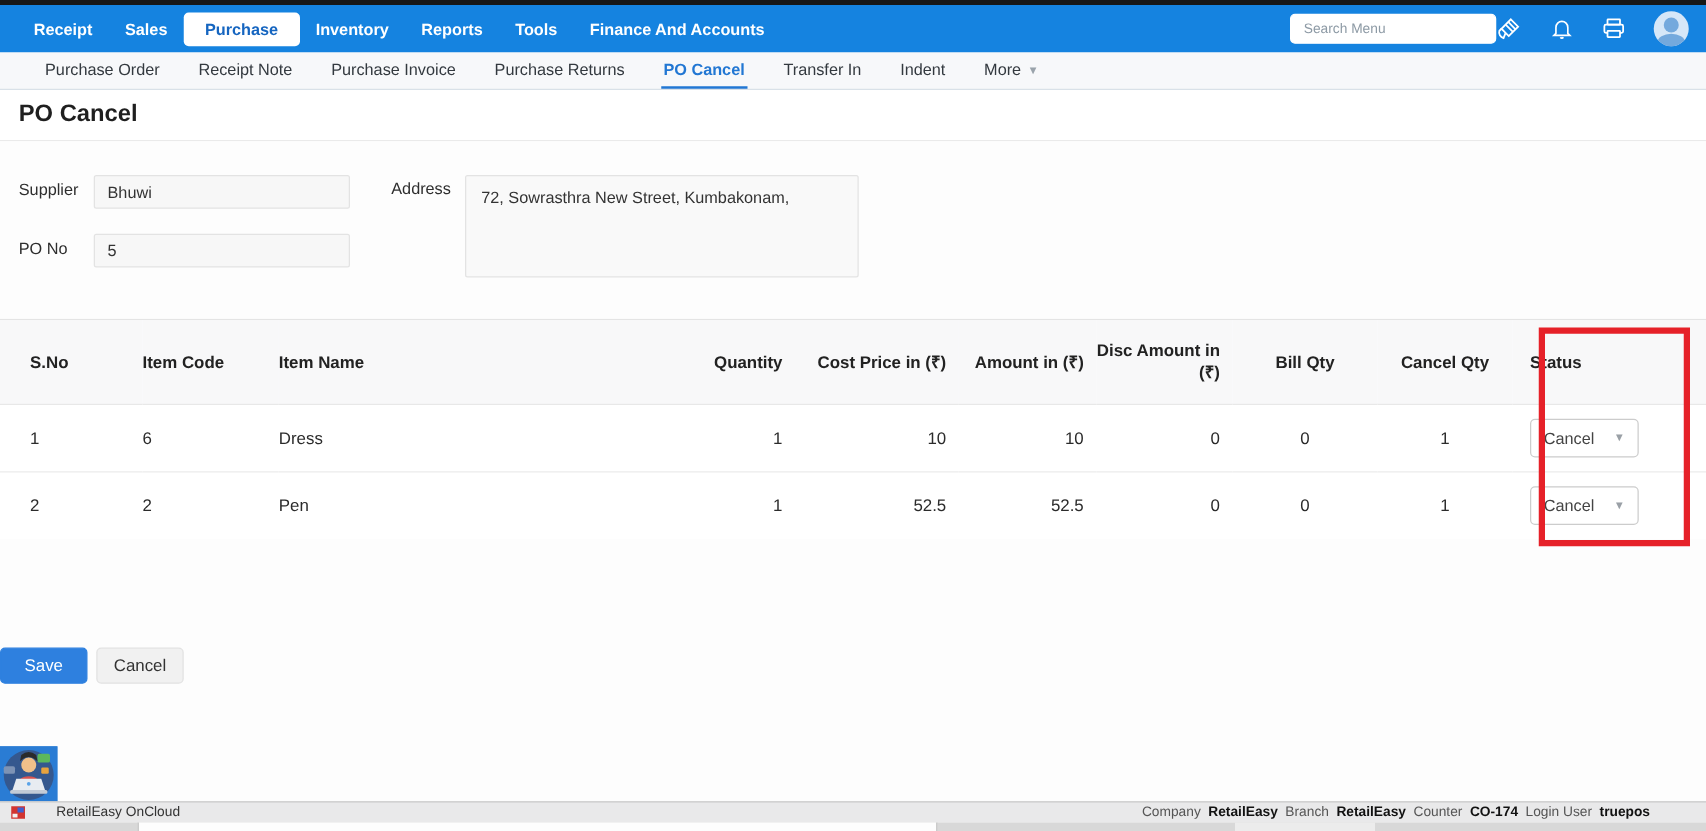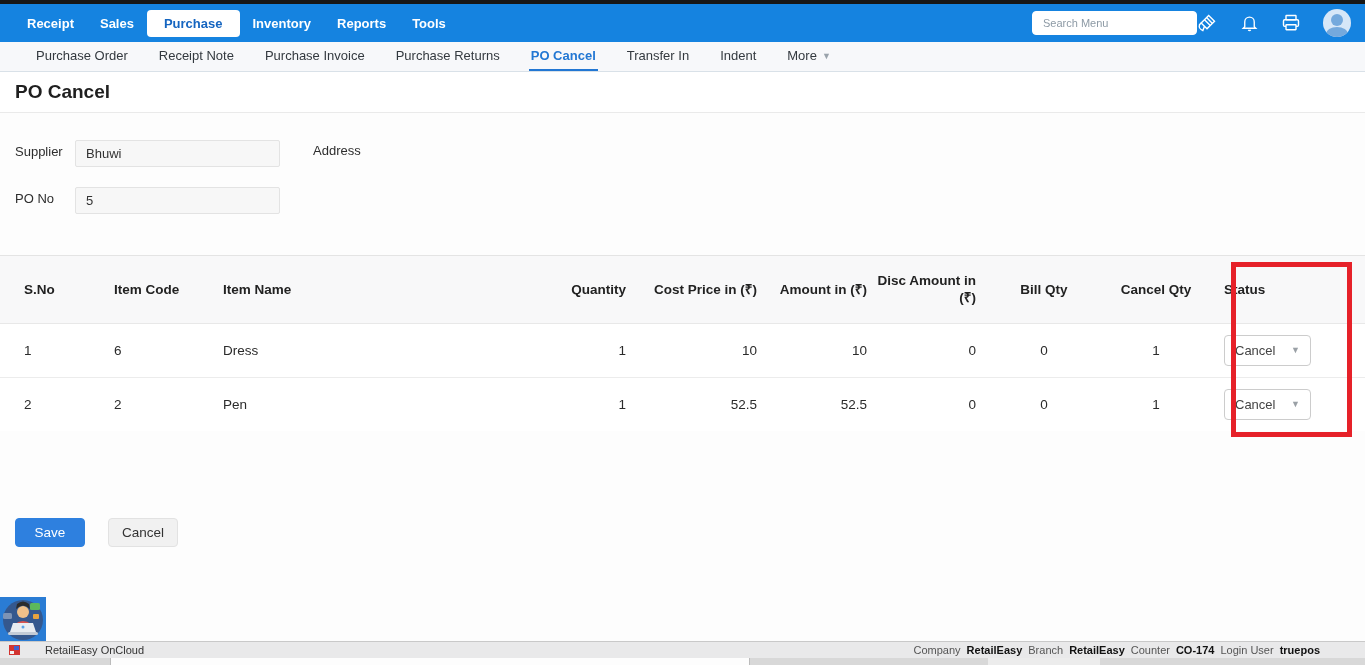--- a/index.html
+++ b/index.html
@@ -49,21 +49,21 @@
   .po-table tbody tr.sep { border-bottom:1px solid #ececec; }
   .po-table td { font-size:13.5px; color:#2b2b2b; vertical-align:middle; }
   .al { text-align:left; } .ar { text-align:right; padding-right:10px; } .ac { text-align:center; }
   .c-first { padding-left:24px; text-align:left; }
   .c-status { padding-left:14px; text-align:left; }
   .status-select { display:inline-flex; width:87px; height:31px; border:1px solid #ccc; border-radius:4px; background:#fff; align-items:center; justify-content:space-between; padding:0 10px; font-size:13px; color:#444; cursor:pointer; }
   .status-select .sel-caret { font-size:9px; color:#9aa0a6; }
   
   .red-highlight { position:absolute; left:1231px; top:262px; width:121px; height:175px; border:5px solid #e62129; z-index:5; pointer-events:none; }
   
-  .actions { margin-top:87px; padding-left:15px; display:flex; gap:23px; }
+  .actions { margin-top:87px; padding-left:0; display:flex; gap:7px; }
   .btn { height:29px; min-width:70px; border-radius:4px; font-size:13.5px; font-family:"Liberation Sans",sans-serif; cursor:pointer; }
   .btn-save { background:#2e80df; border:1px solid #2e80df; color:#fff; }
   .btn-cancel { background:#f1f1f1; border:1px solid #e2e2e2; color:#333; }
   
   .chat-widget { position:absolute; left:0; top:597px; width:46px; height:45px; background:#2a7cd4; cursor:pointer; }
   
   .footer { position:absolute; left:0; top:641px; width:1365px; height:17px; background:#e9e9ea; border-top:1px solid #c9c9c9; display:flex; align-items:center; padding:0 45px 0 8px; font-size:11px; color:#333; }
   .footer-left { display:flex; align-items:center; gap:24px; }
   .footer-right { margin-left:auto; display:flex; align-items:center; gap:6px; white-space:nowrap; }
   .f-label { color:#555; } .f-value { font-weight:bold; color:#111; }
@@ -76,20 +76,21 @@
 
 <div class="top-strip"></div>
 
 <div class="navbar">
   <div class="nav-item">Receipt</div>
   <div class="nav-item">Sales</div>
   <div class="nav-item active">Purchase</div>
   <div class="nav-item">Inventory</div>
   <div class="nav-item">Reports</div>
   <div class="nav-item">Tools</div>
+  <div class="nav-item">Finance And Accounts</div>
   <input class="nav-search" placeholder="Search Menu" style="">
   <div class="nav-icons">
     <div class="nav-icon">
       <svg width="20" height="20" viewBox="0 0 24 24" fill="none" stroke="#fff" stroke-width="1.7">
         <path d="M14 3 L21 10 L12 19 L5 12 Z"></path>
         <path d="M5 12 L3 14 C2 17 4 20 7 21 L9 16"></path>
         <path d="M9 8 L16 15 M11.5 5.5 L18.5 12.5"></path>
       </svg>
     </div>
     <div class="nav-icon">
@@ -129,20 +130,21 @@
 <div class="title-bar">
   <div class="page-title">PO Cancel</div>
 </div>
 
 <div class="form-section">
   <label class="fld-label lbl-supplier">Supplier</label>
   <input class="fld-input inp-supplier" value="Bhuwi" style="">
   <label class="fld-label lbl-pono">PO No</label>
   <input class="fld-input inp-pono" value="5" style="">
   <label class="fld-label lbl-address">Address</label>
+  <textarea class="fld-textarea inp-address" style="">72, Sowrasthra New Street, Kumbakonam,</textarea>
 </div>
 
 <div class="table-section">
   <table class="po-table">
     <colgroup>
       <col style="width:114px">
         <col style="width:109px">
         <col style="width:313px">
         <col style="width:100px">
       <col style="width:131px">

